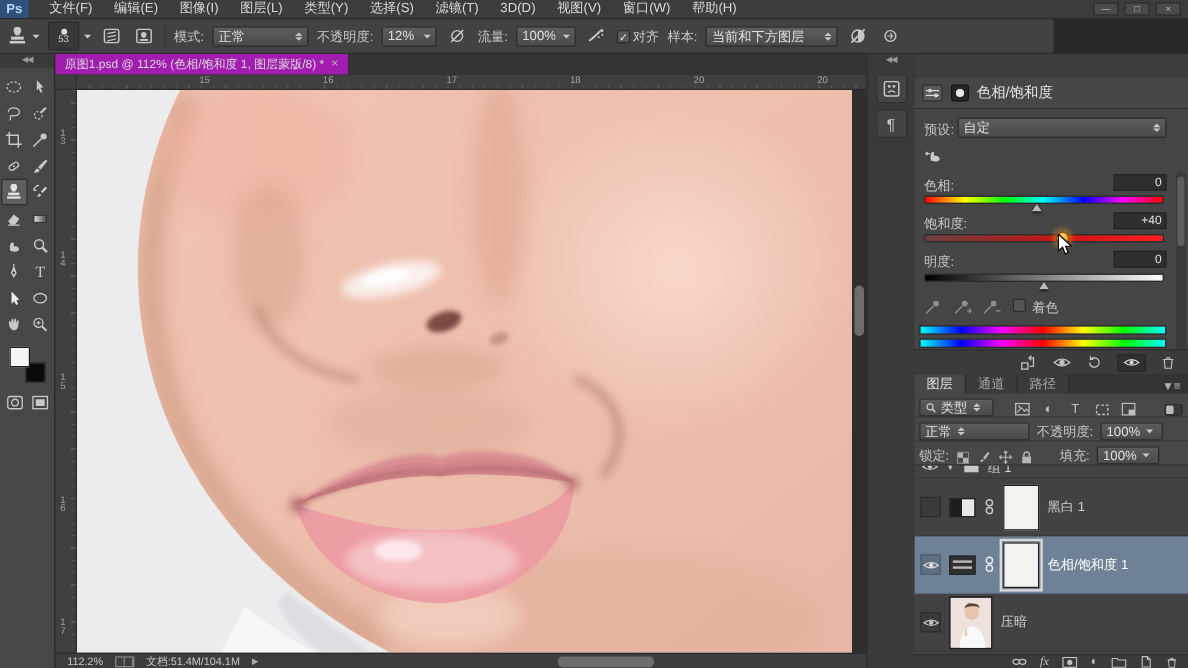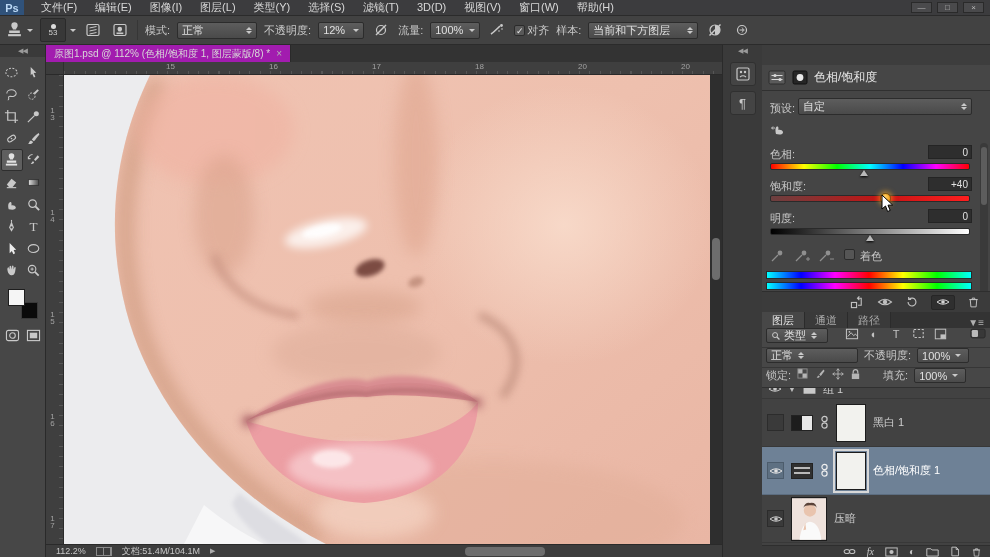--- a/index.html
+++ b/index.html
@@ -10,21 +10,21 @@
   
   .menubar { left:0; top:0; width:990px; height:15px; background:#3c3c3e; display:flex; align-items:center; z-index:30; }
   .pslogo { width:24px; height:15px; background:#30527a; color:#bcd9f5; font-weight:bold; font-size:11px;
     display:flex; align-items:center; justify-content:center; }
   .menu-items { display:flex; height:15px; align-items:center; margin-left:8px; }
   .menu-item { padding:0 9px; color:#d8d8d8; font-size:11px; line-height:15px; cursor:default; }
   .winctl { margin-left:auto; display:flex; gap:5px; margin-right:6px; }
   .winbtn { width:21px; height:11px; background:#4a4a4c; border:1px solid #2a2a2a; color:#bbb;
     font-size:8px; line-height:9px; text-align:center; }
   
-  .optionsbar { left:0; top:15px; width:990px; height:30px; background:#424242; border-top:1px solid #2b2b2b;
+  .optionsbar { left:0; top:15px; width:878px; height:30px; background:#424242; border-top:1px solid #2b2b2b;
     border-bottom:1px solid #2b2b2b; display:flex; align-items:center; gap:7px; padding:0 6px; z-index:29; }
   .obtn { display:flex; align-items:center; gap:2px; }
   .combo { height:17px; background:linear-gradient(#5d5d5d,#4a4a4a); border:1px solid #2c2c2c; border-radius:2px;
     display:flex; align-items:center; padding:0 4px; color:#e0e0e0; gap:4px; }
   .combo .lbl { flex:1; text-align:left; white-space:nowrap; overflow:hidden; }
   .arrows { display:flex; flex-direction:column; gap:1px; margin-left:2px; }
   .arrows i { display:block; width:0; height:0; border-left:3px solid transparent; border-right:3px solid transparent; }
   .arrows i.up { border-bottom:3px solid #c9c9c9; }
   .arrows i.dn { border-top:3px solid #c9c9c9; }
   .olabel { color:#c8c8c8; white-space:nowrap; }
@@ -98,21 +98,21 @@
     border-top:1px solid #2e2e2e; display:flex; align-items:center; justify-content:flex-end; gap:12px; padding:0 10px; }
   .pscroll { position:absolute; right:2px; top:52px; width:8px; height:188px; background:#3a3a3a; border-radius:4px; }
   .pscroll i { position:absolute; left:1px; top:4px; width:6px; height:58px; background:#5d5d5d; border-radius:3px; display:block; }
   .eyewell { width:24px; height:15px; background:#2f2f2f; border:1px solid #262626; border-radius:2px;
     display:flex; align-items:center; justify-content:center; }
   
   .ltabs { position:absolute; left:0; top:267px; width:228px; height:16px; background:#333; display:flex; align-items:flex-end;text-align:center; }
   .ltab { height:16px; padding:0 10px; line-height:16px; color:#a8a8a8; background:#3a3a3a; border-right:1px solid #2b2b2b; }
   .ltab.active { background:#474747; color:#e2e2e2; }
   .ltab-menu { margin-left:auto; margin-right:6px; color:#b0b0b0; font-size:10px; }
-  .lrow { position:absolute; left:0; width:228px; background:#474747; display:flex; align-items:flex-start; gap:6px; padding:0 4px; }
+  .lrow { position:absolute; left:0; width:228px; background:#474747; display:flex; align-items:flex-end; gap:6px; padding:0 4px; }
   .filterrow { top:283px; height:20px; border-bottom:1px solid #363636; }
   .blendrow { top:303px; height:20px; border-bottom:1px solid #363636; }
   .lockrow { top:323px; height:20px; border-bottom:1px solid #303030; }
   .minicombo { height:15px; background:linear-gradient(#5d5d5d,#4a4a4a); border:1px solid #2c2c2c; border-radius:2px;
     display:flex; align-items:center; padding:0 4px; gap:3px; color:#e0e0e0; }
   .fico { width:16px; text-align:center; color:#c2c2c2; display:flex; justify-content:center; }
   .layerlist { position:absolute; left:0; top:343px; width:228px; height:157px; background:#424242; overflow:hidden; }
   .grouprow { height:11px; overflow:hidden; border-bottom:1px solid #383838; }
   .grouprow .inner { display:flex; align-items:center; gap:6px; padding:0 6px; height:22px; transform:translateY(-10px); color:#d0d0d0; }
   .layerrow { height:48px; border-bottom:1px solid #383838; display:flex; align-items:center; gap:7px; padding:0 5px; }

